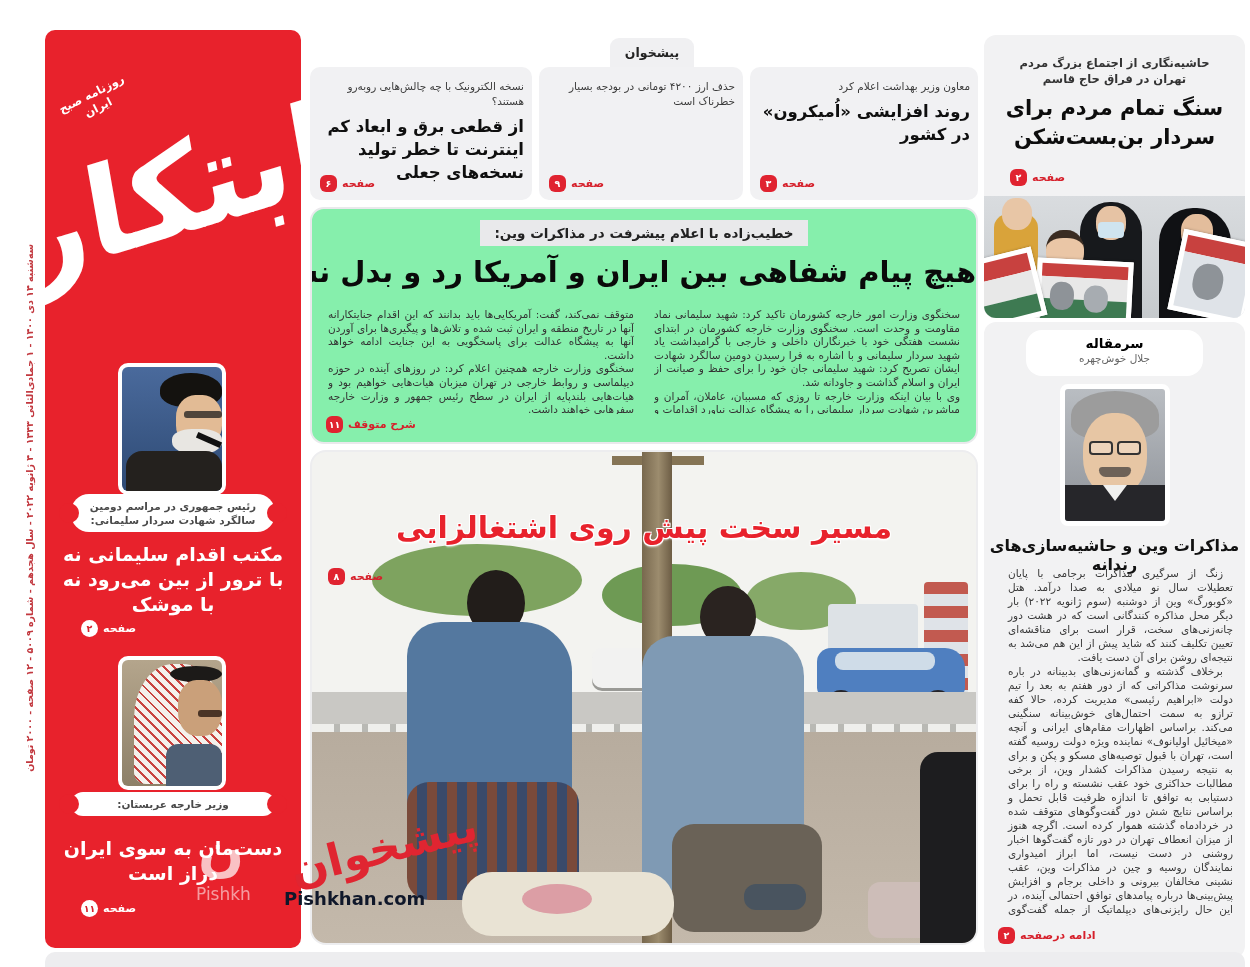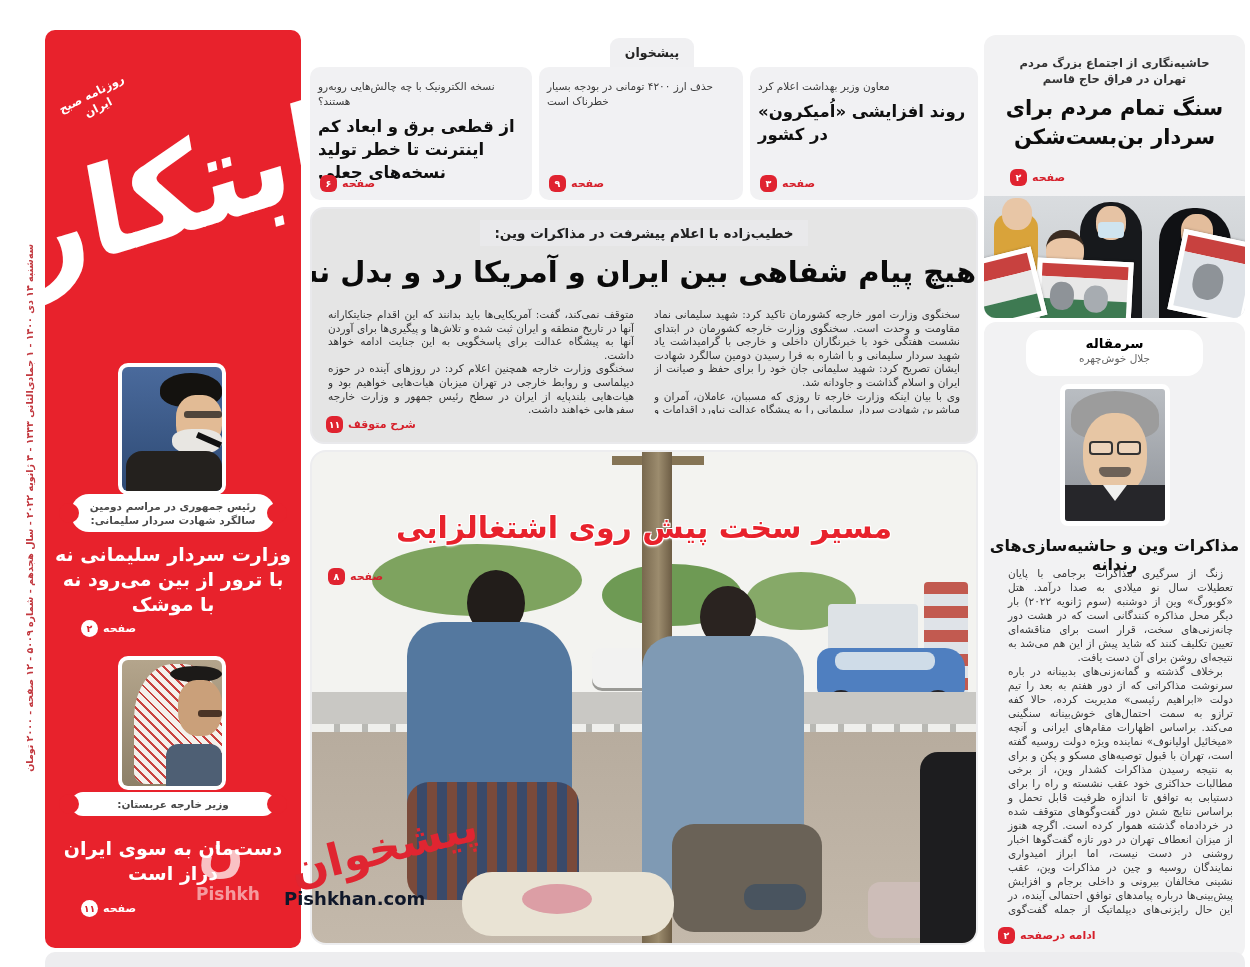--- a/index.html
+++ b/index.html
@@ -44,28 +44,28 @@
   .badge.white { color:#fff; } .badge.white .num { background:#fff; color:#d6202b; border-radius:50%; }
   .abs { position:absolute; }
   
   .tab { position:absolute; left:610px; top:38px; width:84px; height:29px;
     background:#f0f0f2; border-radius:9px 9px 0 0; display:flex;
     align-items:center; justify-content:center; font-size:12.5px;
     font-weight:bold; color:#222; }
   .cards { position:absolute; left:310px; top:67px; width:668px; height:133px;
     display:flex; direction:rtl; gap:7px; }
   .card { position:relative; background:#f1f1f3; border-radius:10px;
-    padding:12px 8px 16px; text-align:left; overflow:hidden; }
+    padding:12px 8px 16px; text-align:right; overflow:hidden; }
   .card .kick { font-size:10.5px; color:#3c3c3c; line-height:15px; }
   .card .head { font-size:16.5px; font-weight:bold; color:#0f0f0f;
     line-height:23px; margin-top:6px; }
   .card .badge { position:absolute; left:10px; bottom:8px; }
   
   .lead { position:absolute; left:310px; top:207px; width:668px; height:237px;
-    background:#e5e5e5; border:2px solid #e9e9ec; border-radius:14px; overflow:hidden; }
+    background:#86efac; border:2px solid #e9e9ec; border-radius:14px; overflow:hidden; }
   .lead-kicker { margin:11px auto 0; width:fit-content; background:#e9e9eb;
     padding:5px 14px; font-size:13.5px; font-weight:bold; color:#222; }
   .lead-headline { text-align:center; font-size:29px; font-weight:bold;
     color:#0a0a0a; margin-top:9px; white-space:nowrap; }
   .lead-col { position:absolute; top:99px; height:106px; width:306px;
     font-size:10.5px; line-height:13.6px; text-align:justify; color:#333;
     overflow:hidden; white-space:pre-line; }
   .lead-col.right { right:16px; } .lead-col.left { left:16px; }
   .lead .badge { position:absolute; left:14px; bottom:9px; }
   
@@ -110,21 +110,21 @@
   
   .bottom-strip { position:absolute; left:45px; top:952px; width:1200px;
     height:15px; background:#ededef; border-radius:10px 10px 0 0; }
   .wm-fa { position:absolute; left:288px; top:822px; font-size:44px;
     font-weight:bold; color:#e02531; transform:rotate(-14deg); z-index:9; }
   .wm-en { position:absolute; left:284px; top:888px; font-size:18px;
     font-weight:bold; color:#0f172a; z-index:9; direction:ltr; }
   .wm-corner-glyph { position:absolute; left:198px; top:820px; font-size:54px;
     font-weight:bold; color:rgba(255,255,255,.72); z-index:9; }
   .wm-corner-en { position:absolute; left:196px; top:884px; font-size:17px;
-    font-weight:bold; color:rgba(255,255,255,.55); z-index:9; direction:ltr; }
+    font-weight:normal; color:rgba(255,255,255,.55); z-index:9; direction:ltr; }
 </style>
 </head>
 <body>
 
 <div class="page">
 
   <div class="date-strip">سه‌شنبه ۱۴ دی ۱۴۰۰ - ۱ جمادی‌الثانی ۱۴۴۳ - ۴ ژانویه ۲۰۲۲ - سال هجدهم - شماره ۵۰۰۹ - ۱۲ صفحه - ۲۰۰۰ تومان</div>
 
   <div class="mast">
     <div class="mast-tagline">روزنامه صبح ایران</div>
@@ -133,21 +133,21 @@
     <div class="mast-photo" style="top:333px;height:132px;">
       <div class="ph-inner" style="background:linear-gradient(#4a6a9c,#2e4a74);"></div>
       <div class="ph-inner" style="left:24px;top:6px;width:62px;height:34px;background:#14120f;border-radius:50% 50% 40% 40%;position:absolute;"></div>
       <div class="ph-inner" style="left:32px;top:28px;width:46px;height:52px;background:#e2bb95;border-radius:42%;position:absolute;"></div>
       <div class="ph-inner" style="left:36px;top:44px;width:38px;height:7px;background:rgba(30,30,30,.75);border-radius:3px;position:absolute;"></div>
       <div class="ph-inner" style="left:30px;top:62px;width:50px;height:26px;background:#e8e6e2;border-radius:40% 40% 50% 50%;position:absolute;"></div>
       <div class="ph-inner" style="left:6px;top:84px;width:96px;height:48px;background:#24211e;border-radius:16px 16px 0 0;position:absolute;"></div>
       <div class="ph-inner" style="left:72px;top:70px;width:26px;height:6px;background:#111;transform:rotate(24deg);position:absolute;"></div>
     </div>
     <div class="bubble" style="top:464px;">رئیس جمهوری در مراسم دومین سالگرد شهادت سردار سلیمانی:</div>
-    <div class="mast-headline" style="top:512px;">وزارت سردار سلیمانی نه با ترور از بین می‌رود نه با موشک</div>
+    <div class="mast-headline" style="top:512px;">مکتب اقدام سلیمانی نه با ترور از بین می‌رود نه با موشک</div>
     <div class="badge white abs" style="left:36px;top:590px;">
       <span>صفحه</span>
       <span class="num">۲</span>
     </div>
 
     <div class="mast-photo" style="top:626px;height:134px;">
       <div class="ph-inner" style="background:linear-gradient(#b4a58c,#8d8068);"></div>
       <div class="ph-inner" style="left:10px;top:4px;width:88px;height:120px;background:repeating-linear-gradient(45deg,#f4f1ec 0 5px,#c8433f 5px 7px);border-radius:45% 45% 12px 12px;position:absolute;"></div>
       <div class="ph-inner" style="left:28px;top:6px;width:52px;height:16px;background:#1c1a18;border-radius:50%;position:absolute;"></div>
       <div class="ph-inner" style="left:32px;top:20px;width:44px;height:56px;background:#caa07a;border-radius:42%;position:absolute;"></div>

